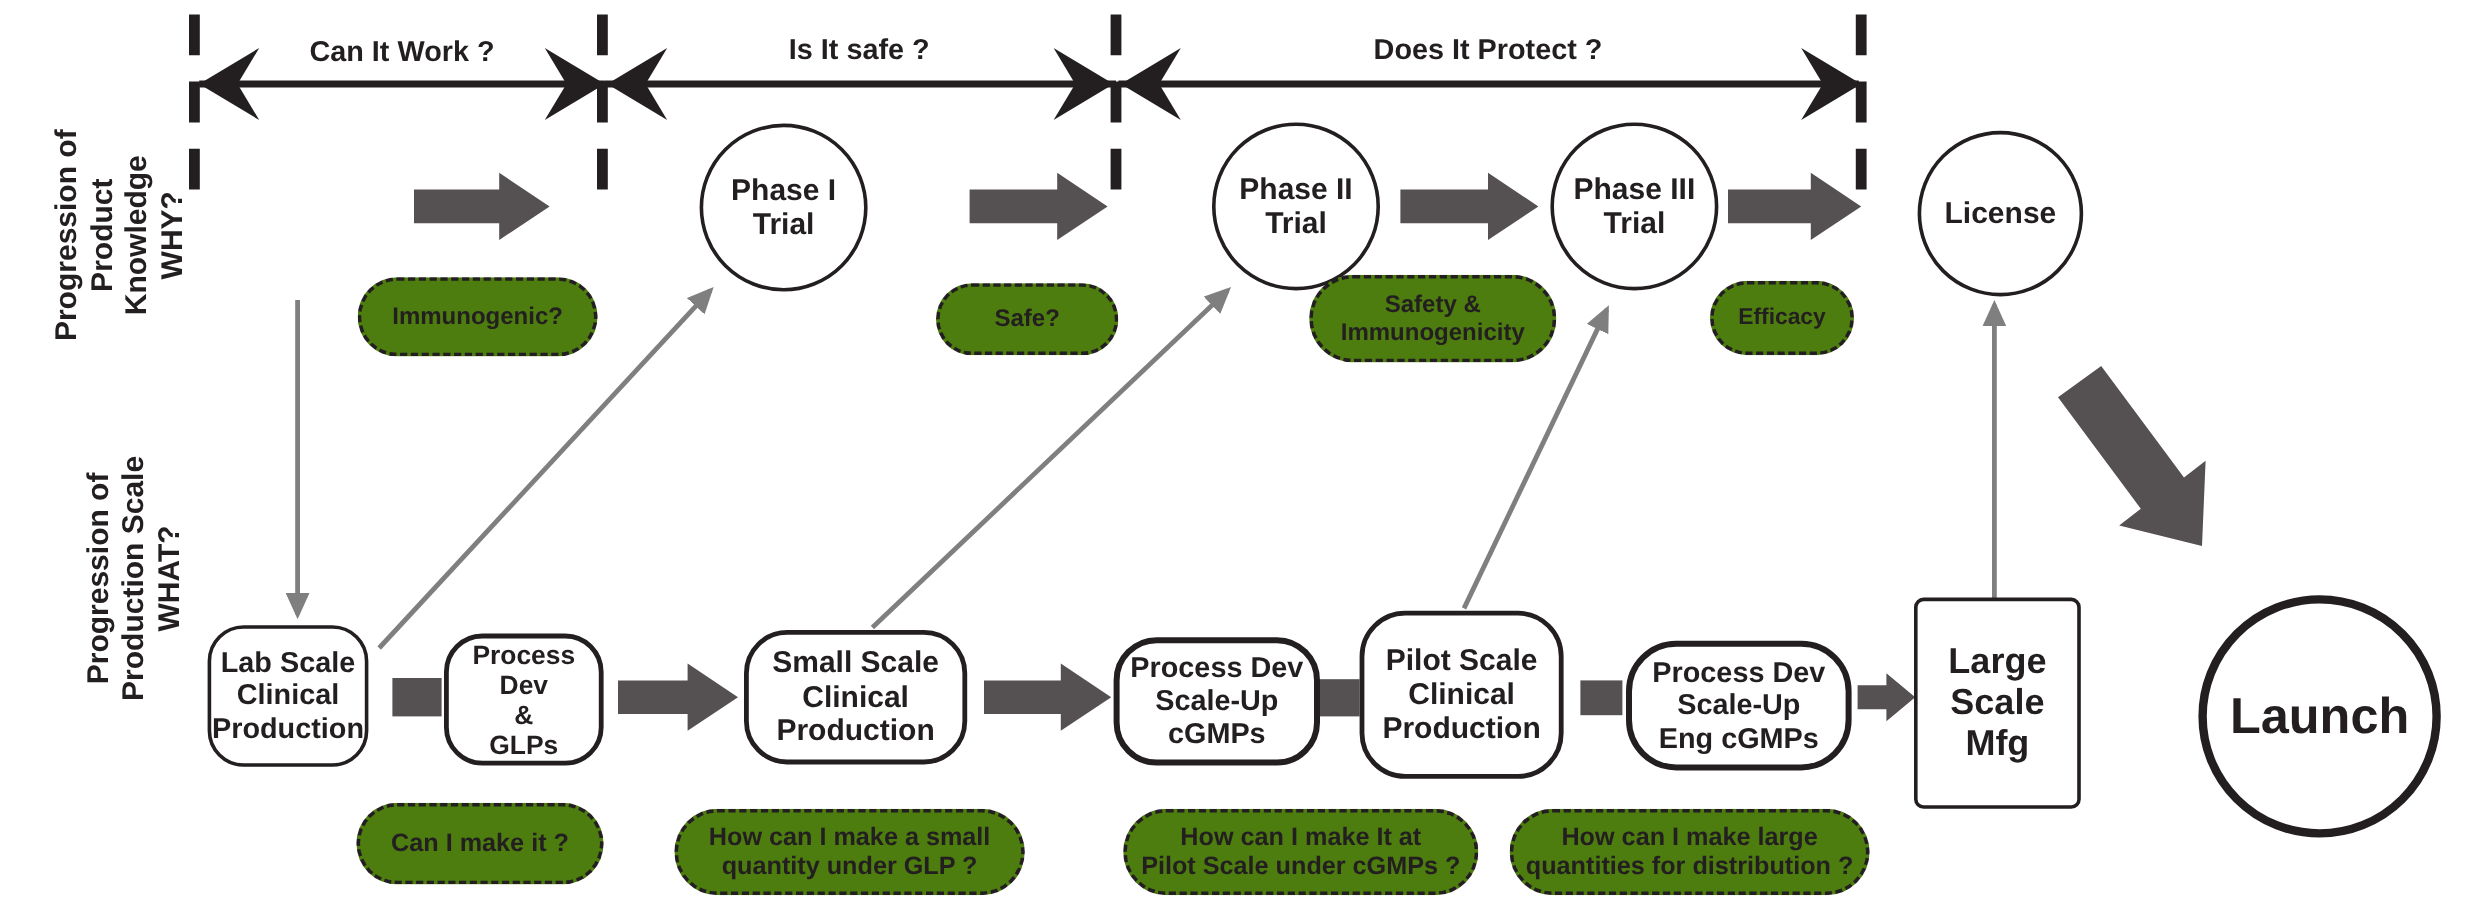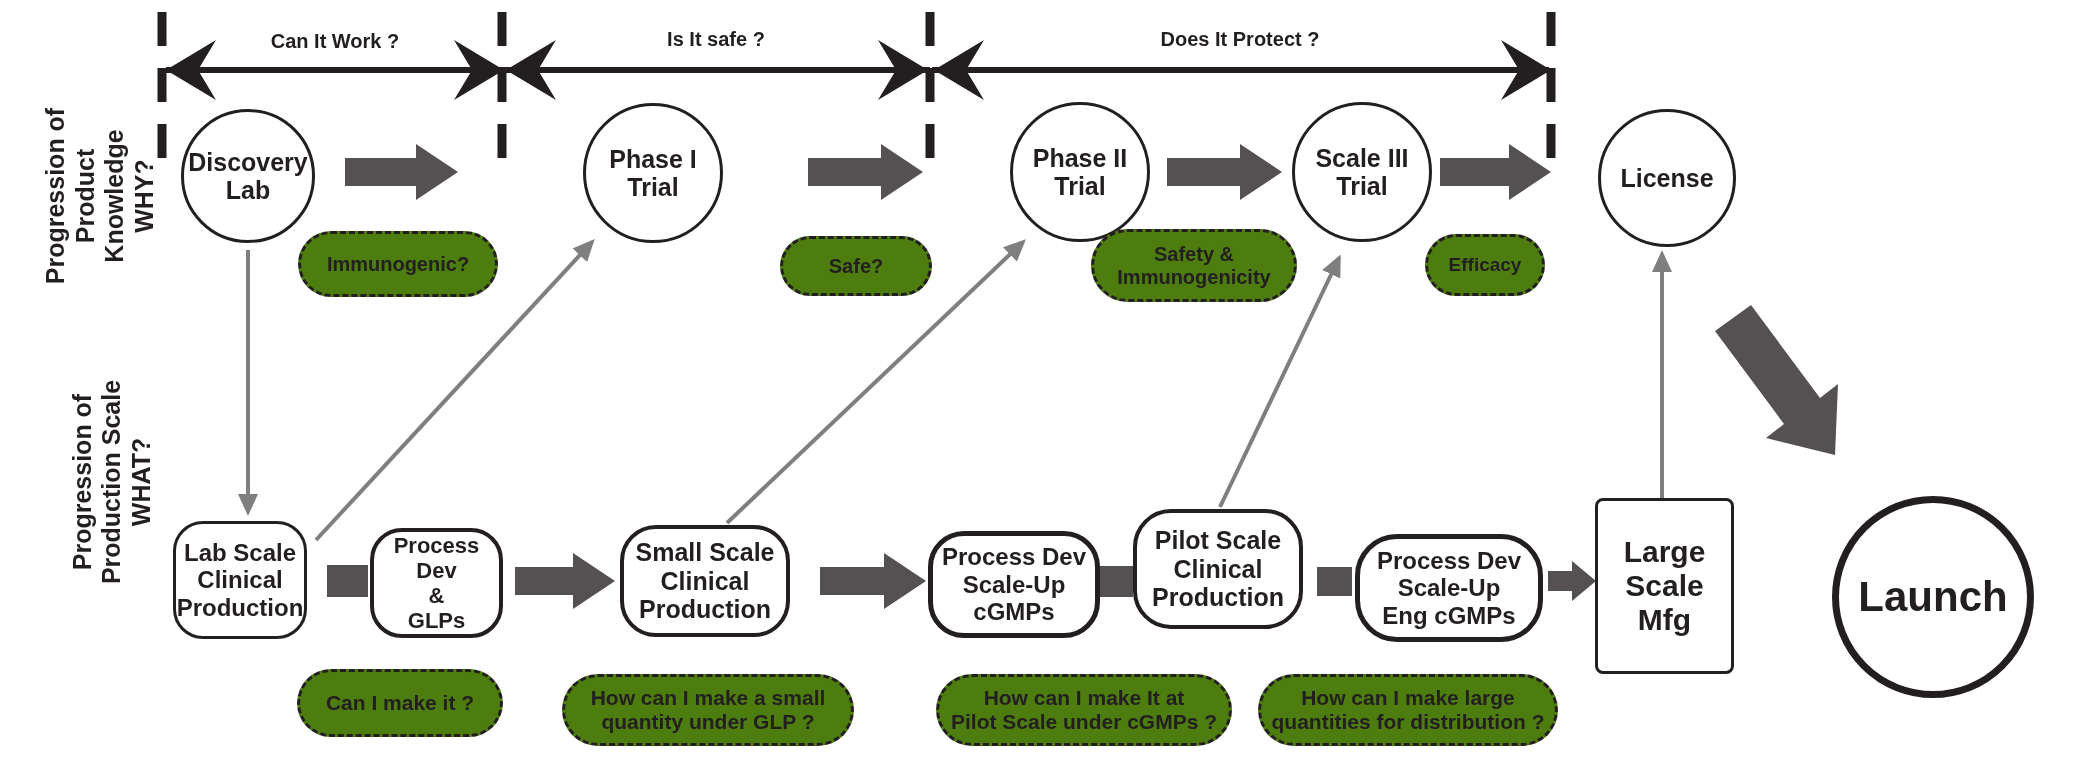--- a/index.html
+++ b/index.html
@@ -38,21 +38,21 @@
   }
   .q{
     border:3px dashed var(--ink,#231f20);
     border-radius:38px;
     background:#4d7c0f;
     font-size:20px;line-height:1.15;
     z-index:2;
   }
   .phase-q{
     transform:translateX(-50%);
-    font-size:20px;
+    font-size:24px;
     z-index:3;
     white-space:nowrap;
   }
   .side-label{
     transform:rotate(-90deg);
     font-size:25px;line-height:1.18;
     z-index:3;
   }
   
   .ink-stroke{stroke:var(--ink,#231f20);}
@@ -122,49 +122,47 @@
 Product Knowledge
 WHY?</div>
   <div class="abs side-label center pre" style="left:-3px;top:367px;width:230px;height:230px;">Progression of
 Production Scale
 WHAT?</div>
 
   <div class="abs phase-q" style="left:335px;top:30px;">Can It Work ?</div>
   <div class="abs phase-q" style="left:716px;top:28px;">Is It safe ?</div>
   <div class="abs phase-q" style="left:1240px;top:28px;">Does It Protect ?</div>
 
-  <div class="abs circle center pre" style="left:181px;top:109px;width:134px;height:134px;">Discovery
-Lab</div>
   <div class="abs circle center pre" style="left:583px;top:103px;width:140px;height:140px;">Phase I
 Trial</div>
   <div class="abs circle center pre" style="left:1010px;top:102px;width:140px;height:140px;">Phase II
 Trial</div>
-  <div class="abs circle center pre" style="left:1292px;top:102px;width:140px;height:140px;">Scale III
+  <div class="abs circle center pre" style="left:1292px;top:102px;width:140px;height:140px;">Phase III
 Trial</div>
   <div class="abs circle center pre" style="left:1598px;top:109px;width:138px;height:138px;">License</div>
 
   <div class="abs q center pre" style="left:298px;top:231px;width:200px;height:66px;">Immunogenic?</div>
   <div class="abs q center pre" style="left:780px;top:236px;width:152px;height:60px;">Safe?</div>
   <div class="abs q center pre" style="left:1091px;top:229px;width:206px;height:73px;">Safety &amp;
 Immunogenicity</div>
   <div class="abs q center pre" style="left:1425px;top:234px;width:120px;height:62px;font-size:19px;">Efficacy</div>
 
   <div class="abs box center pre" style="left:173px;top:521px;width:134px;height:118px;border-radius:30px;">Lab Scale
 Clinical
 Production</div>
   <div class="abs box center pre" style="left:370px;top:528px;width:133px;height:110px;border-width:4px;font-size:22px;">Process Dev
 &amp;
 GLPs</div>
-  <div class="abs box center pre" style="left:620px;top:525px;width:170px;height:112px;border-width:4px;border-radius:36px;font-size:25px;">Small Scale
+  <div class="abs box center pre" style="left:620px;top:525px;width:186px;height:112px;border-width:4px;border-radius:36px;font-size:25px;">Small Scale
 Clinical
 Production</div>
   <div class="abs box center pre" style="left:928px;top:531px;width:172px;height:107px;border-width:5px;border-radius:36px;">Process Dev
 Scale-Up
 cGMPs</div>
-  <div class="abs box center pre" style="left:1133px;top:509px;width:170px;height:120px;border-width:4px;border-radius:38px;font-size:25px;">Pilot Scale
+  <div class="abs box center pre" style="left:1133px;top:509px;width:170px;height:140px;border-width:4px;border-radius:38px;font-size:25px;">Pilot Scale
 Clinical
 Production</div>
   <div class="abs box center pre" style="left:1355px;top:534px;width:188px;height:108px;border-width:5px;border-radius:42px;">Process Dev
 Scale-Up
 Eng cGMPs</div>
   <div class="abs box center pre" style="left:1595px;top:498px;width:139px;height:176px;border-radius:8px;font-size:30px;">Large
 Scale
 Mfg</div>
 
   <div class="abs q center pre" style="left:297px;top:669px;width:206px;height:68px;font-size:21px;">Can I make it ?</div>

